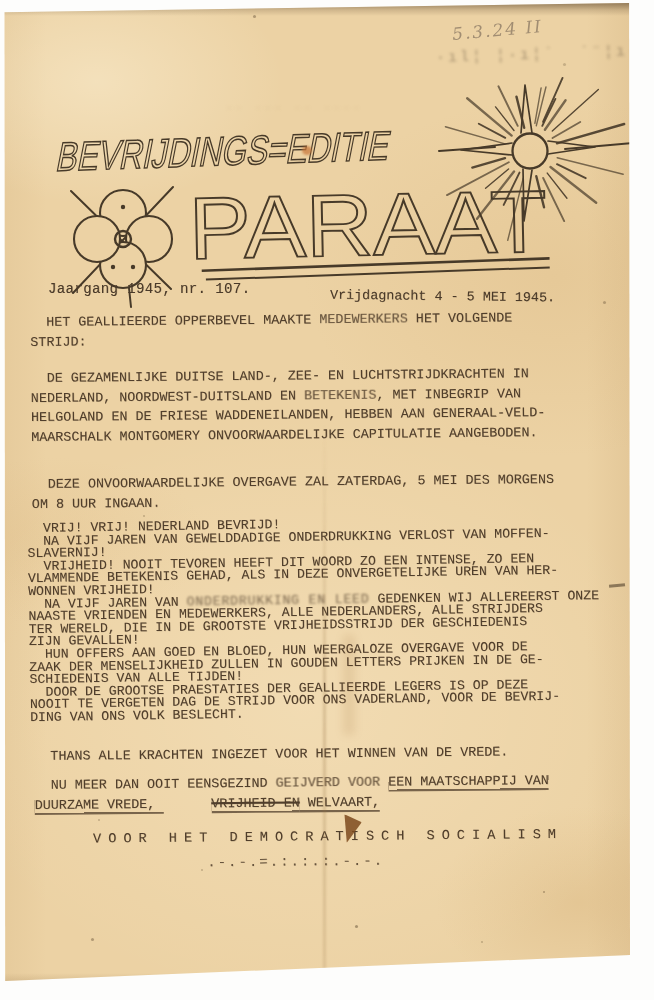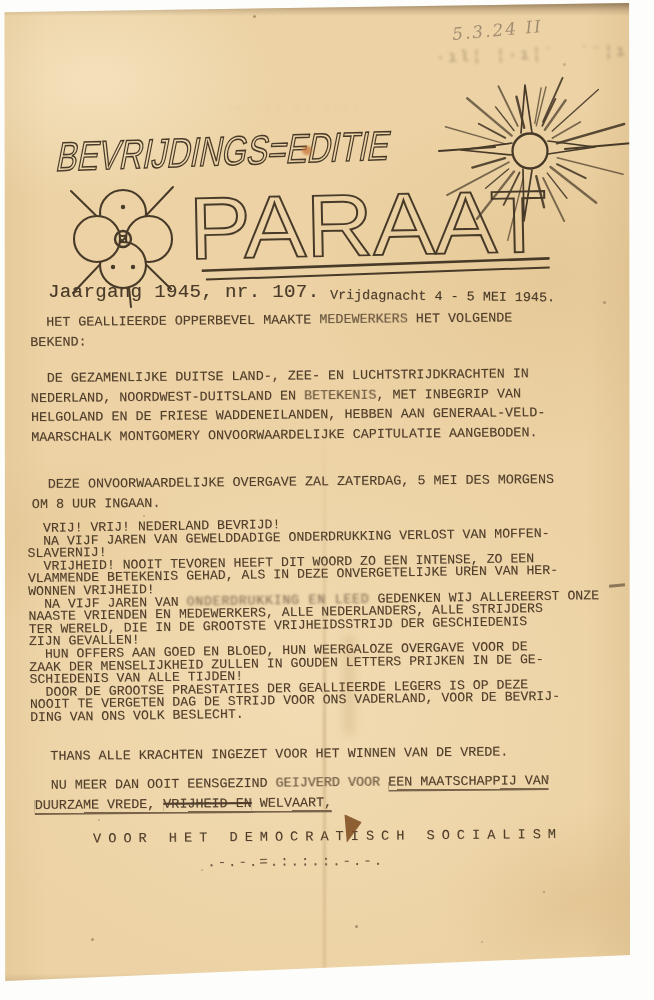--- a/index.html
+++ b/index.html
@@ -31,41 +31,41 @@
   .pencil{position:absolute;left:449px;top:17px;color:var(--pencil,#95826a);
     font-family:"DejaVu Serif", serif;font-style:italic;font-size:17px;letter-spacing:2px;
     transform:rotate(-5deg);opacity:.85;}
   .stamp{position:absolute;left:433px;top:44px;width:170px;color:#6b5a44;font-size:15px;
     letter-spacing:3px;filter:blur(1.4px);opacity:.55;white-space:pre;transform:rotate(-2deg);}
   
   .edition-svg{position:absolute;left:40px;top:124px;}
   .paraat-svg{position:absolute;left:180px;top:176px;transform:rotate(-1.2deg);}
   .flower-svg{position:absolute;left:58px;top:174px;}
   .sun-svg{position:absolute;left:422px;top:26px;}
-  .vol{position:absolute;left:45px;top:278px;font-size:19px;color:var(--ink,#4a3a29);
+  .vol{position:absolute;left:45px;top:278px;font-size:14px;color:var(--ink,#4a3a29);
     letter-spacing:.4px;text-shadow:.4px .3px 0 rgba(74,58,41,.35);}
   .date{position:absolute;left:327px;top:286px;font-size:13.4px;color:var(--ink,#4a3a29);
     transform:rotate(.7deg);text-shadow:.4px .3px 0 rgba(74,58,41,.35);}
   
   .article{position:absolute;left:27px;top:310px;width:585px;color:#503e2b;
     font-size:13.4px;transform:rotate(-.55deg);transform-origin:left top;
     text-shadow:.4px .3px 0 rgba(80,62,43,.32);}
   .line{white-space:pre;}
   .p-normal .line{line-height:19.5px;}
   .p-tight{font-size:13.2px;margin-left:-5px;transform:rotate(-.35deg);transform-origin:left top;}
   .p-tight .line{line-height:12.6px;}
   .gap-a{margin-top:17px;}
   .gap-b{margin-top:28px;}
   .gap-c{margin-top:9px;}
   .gap-d{margin-top:22px;}
   .gap-e{margin-top:10px;}
   .smudge{filter:blur(.7px);opacity:.85;}
   .smudge-heavy{filter:blur(1.3px);opacity:.68;letter-spacing:.8px;}
   .u{box-shadow:0 2px 0 rgba(80,62,43,.75);}
-  .strike{text-decoration:line-through;text-decoration-thickness:1.5px;}
+  .strike{text-decoration:line-through;text-decoration-thickness:1.5px;margin-left:48px;}
   .slogan{margin-top:17px;margin-left:58px;letter-spacing:7px;font-size:13.6px;white-space:pre;}
   .divider{margin-top:9px;margin-left:172px;letter-spacing:2px;font-size:14px;opacity:.85;}
   
   .stain-dot{position:absolute;left:299px;top:143px;width:10px;height:9px;border-radius:50%;
     background:#c8763a;filter:blur(1.2px);opacity:.7;}
   .stain-tri{position:absolute;left:336px;top:812px;width:22px;height:28px;background:var(--stain,#7d4b1e);
     clip-path:polygon(18% 0,100% 22%,42% 100%);filter:blur(.5px);opacity:.85;transform:rotate(6deg);}
   .stain-streak{position:absolute;left:340px;top:632px;width:12px;height:100px;background:#9a6a34;
     filter:blur(4px);opacity:.14;}
   .margin-dash{position:absolute;left:606px;top:581px;width:16px;height:2.5px;background:#50402c;
@@ -155,21 +155,21 @@
       <line x1="18" y1="88" x2="366" y2="83" stroke="#473a29" stroke-width="2.6"></line>
       <line x1="22" y1="97" x2="366" y2="92" stroke="#473a29" stroke-width="2"></line>
     </svg>
 
     <div class="vol">Jaargang 1945, nr. 107.</div>
     <div class="date">Vrijdagnacht 4 - 5 MEI 1945.</div>
 
     <div class="article">
         <div class="para p-normal">
           <div class="line"><span>  HET GEALLIEERDE OPPERBEVEL MAAKTE </span><span class="smudge">MEDEWERKERS</span><span> HET VOLGENDE</span></div>
-          <div class="line"><span>BEKEND:</span></div>
+          <div class="line"><span>STRIJD:</span></div>
         </div>
         <div class="para p-normal gap-a">
           <div class="line"><span>  DE GEZAMENLIJKE DUITSE LAND-, ZEE- EN LUCHTSTRIJDKRACHTEN IN</span></div>
           <div class="line"><span>NEDERLAND, NOORDWEST-DUITSLAND EN </span><span class="smudge">BETEKENIS</span><span>, MET INBEGRIP VAN</span></div>
           <div class="line"><span>HELGOLAND EN DE FRIESE WADDENEILANDEN, HEBBEN AAN GENERAAL-VELD-</span></div>
           <div class="line"><span>MAARSCHALK MONTGOMERY ONVOORWAARDELIJKE CAPITULATIE AANGEBODEN.</span></div>
         </div>
         <div class="para p-normal gap-b">
           <div class="line"><span>  DEZE ONVOORWAARDELIJKE OVERGAVE ZAL ZATERDAG, 5 MEI DES MORGENS</span></div>
           <div class="line"><span>OM 8 UUR INGAAN.</span></div>

